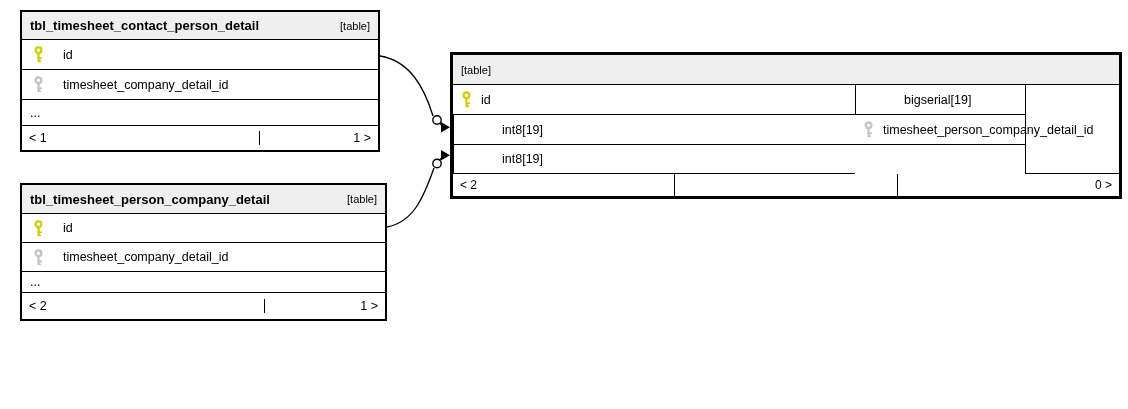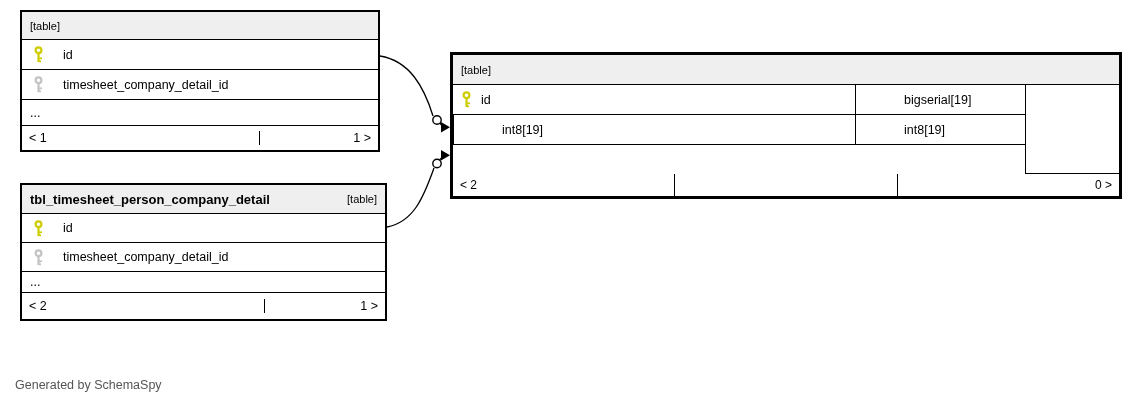--- a/index.html
+++ b/index.html
@@ -76,20 +76,21 @@
     <g>
       <path d="M 387 227 C 413 222, 423 199, 434 168" fill="none" stroke="#000" stroke-width="1.3"></path>
       <line x1="439.5" y1="160" x2="443" y2="156.5" stroke="#000" stroke-width="1.3"></line>
       <circle cx="437" cy="163.5" r="4.2" fill="#fff" stroke="#000" stroke-width="1.4"></circle>
       <polygon points="441,150 441,160.5 450,155.3" fill="#000"></polygon>
     </g>
   </svg>
 
   <div class="tbl t1">
     <div class="hdr">
+      <span>tbl_timesheet_contact_person_detail</span>
       <span class="badge">[table]</span>
     </div>
     <div class="row">
       <span class="key key-primary">
         <svg width="11" height="17" viewBox="0 0 11 17">
             <circle cx="5.5" cy="4.2" r="2.9" fill="none" stroke="currentColor" stroke-width="2.2"></circle>
             <line x1="5.5" y1="7" x2="5.5" y2="16" stroke="currentColor" stroke-width="2.2"></line>
             <line x1="5.5" y1="12.3" x2="9" y2="12.3" stroke="currentColor" stroke-width="1.8"></line>
             <line x1="5.5" y1="15.3" x2="8" y2="15.3" stroke="currentColor" stroke-width="1.8"></line>
           </svg>
@@ -166,23 +167,33 @@
               <line x1="5.5" y1="7" x2="5.5" y2="16" stroke="currentColor" stroke-width="2.2"></line>
               <line x1="5.5" y1="12.3" x2="9" y2="12.3" stroke="currentColor" stroke-width="1.8"></line>
               <line x1="5.5" y1="15.3" x2="8" y2="15.3" stroke="currentColor" stroke-width="1.8"></line>
             </svg>
         </span>
         <span>id</span>
       </div>
       <div class="cell type">bigserial[19]</div>
       <div class="cell empty"></div>
       <div class="cell type">int8[19]</div>
+      <div class="cell name">
+        <span class="key key-foreign">
+          <svg width="11" height="17" viewBox="0 0 11 17">
+              <circle cx="5.5" cy="4.2" r="2.9" fill="none" stroke="currentColor" stroke-width="2.2"></circle>
+              <line x1="5.5" y1="7" x2="5.5" y2="16" stroke="currentColor" stroke-width="2.2"></line>
+              <line x1="5.5" y1="12.3" x2="9" y2="12.3" stroke="currentColor" stroke-width="1.8"></line>
+              <line x1="5.5" y1="15.3" x2="8" y2="15.3" stroke="currentColor" stroke-width="1.8"></line>
+            </svg>
+        </span>
+        <span>timesheet_person_company_detail_id</span>
+      </div>
       <div class="cell type">int8[19]</div>
     </div>
     <div class="foot">
       <span class="fc left">&lt; 2</span>
       <span class="fc mid"></span>
       <span class="fc right">0 &gt;</span>
     </div>
   </div>
 
-  <div class="caption">Generated by SchemaSpy</div>
 </div>
 
 </body></html>

